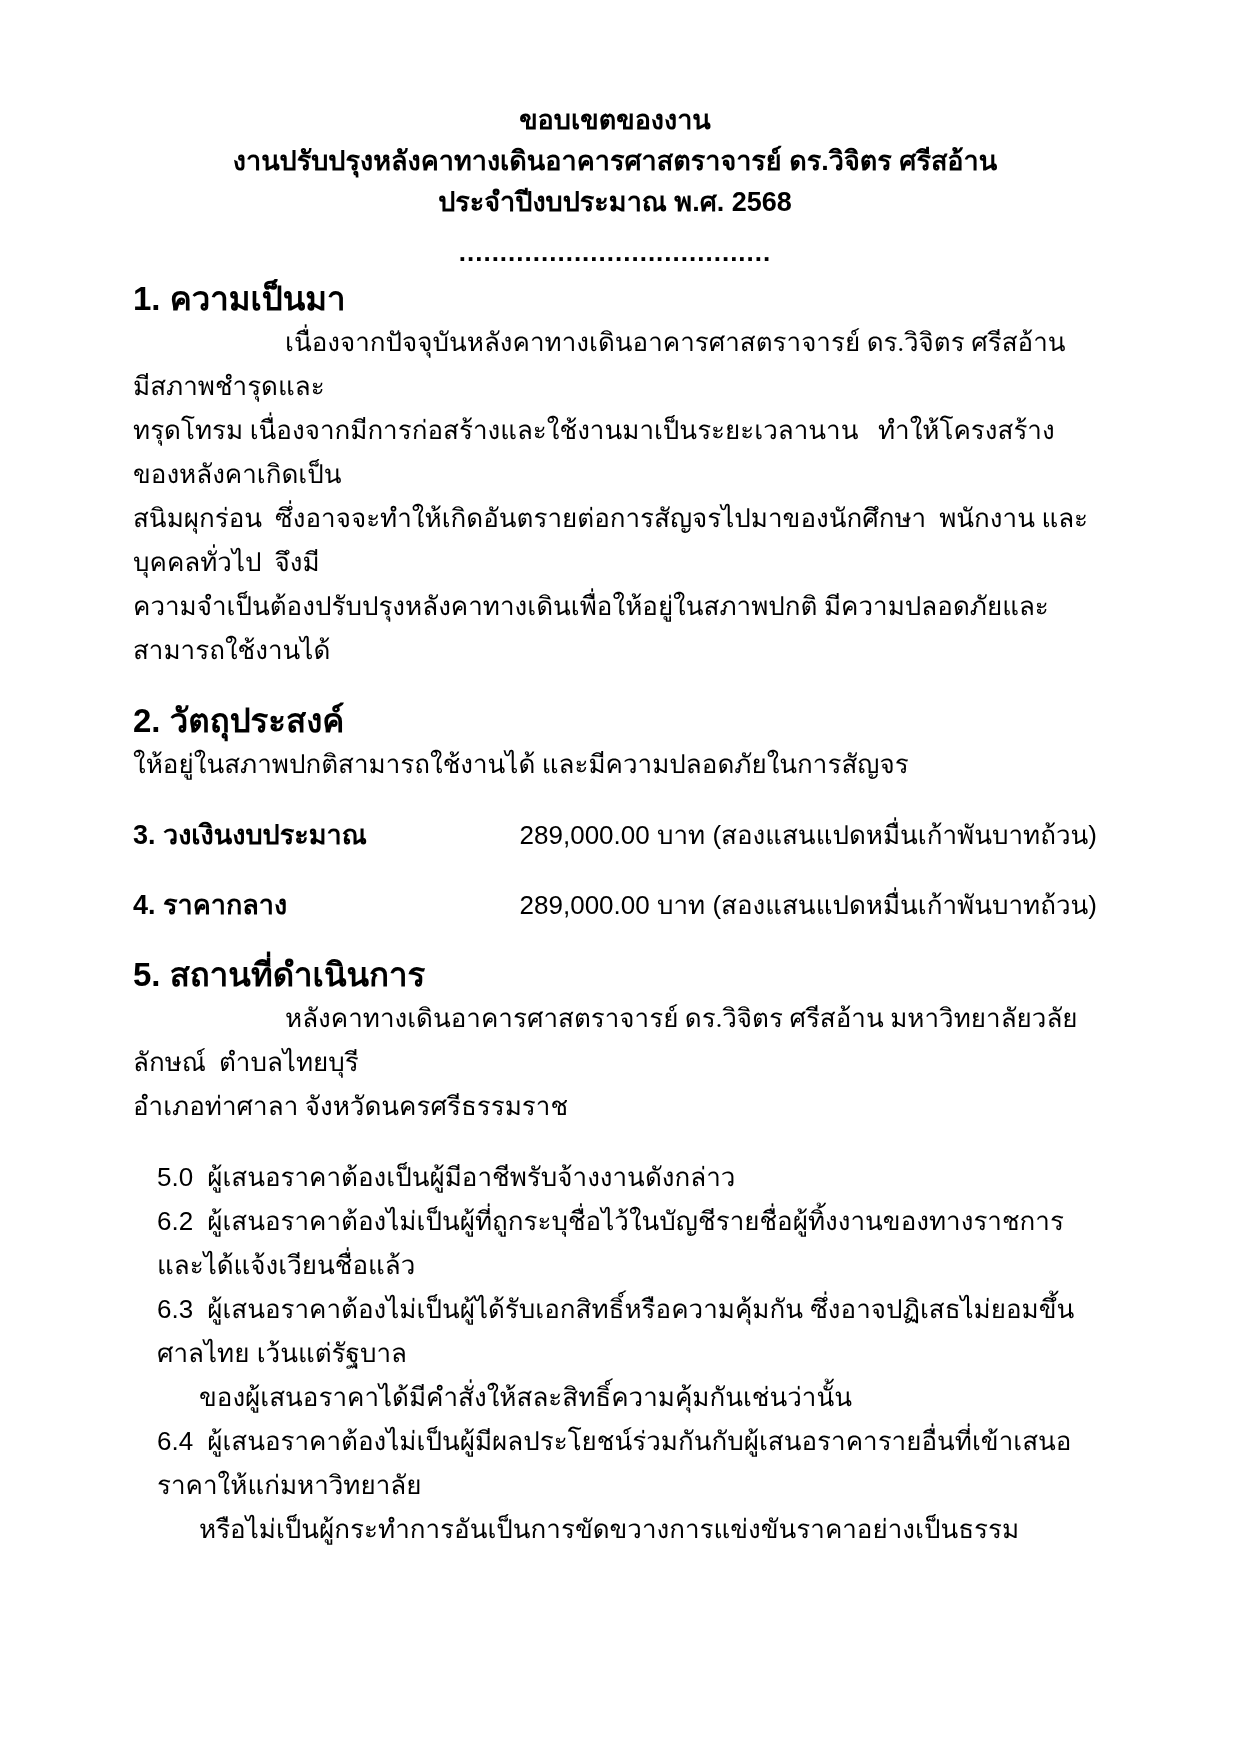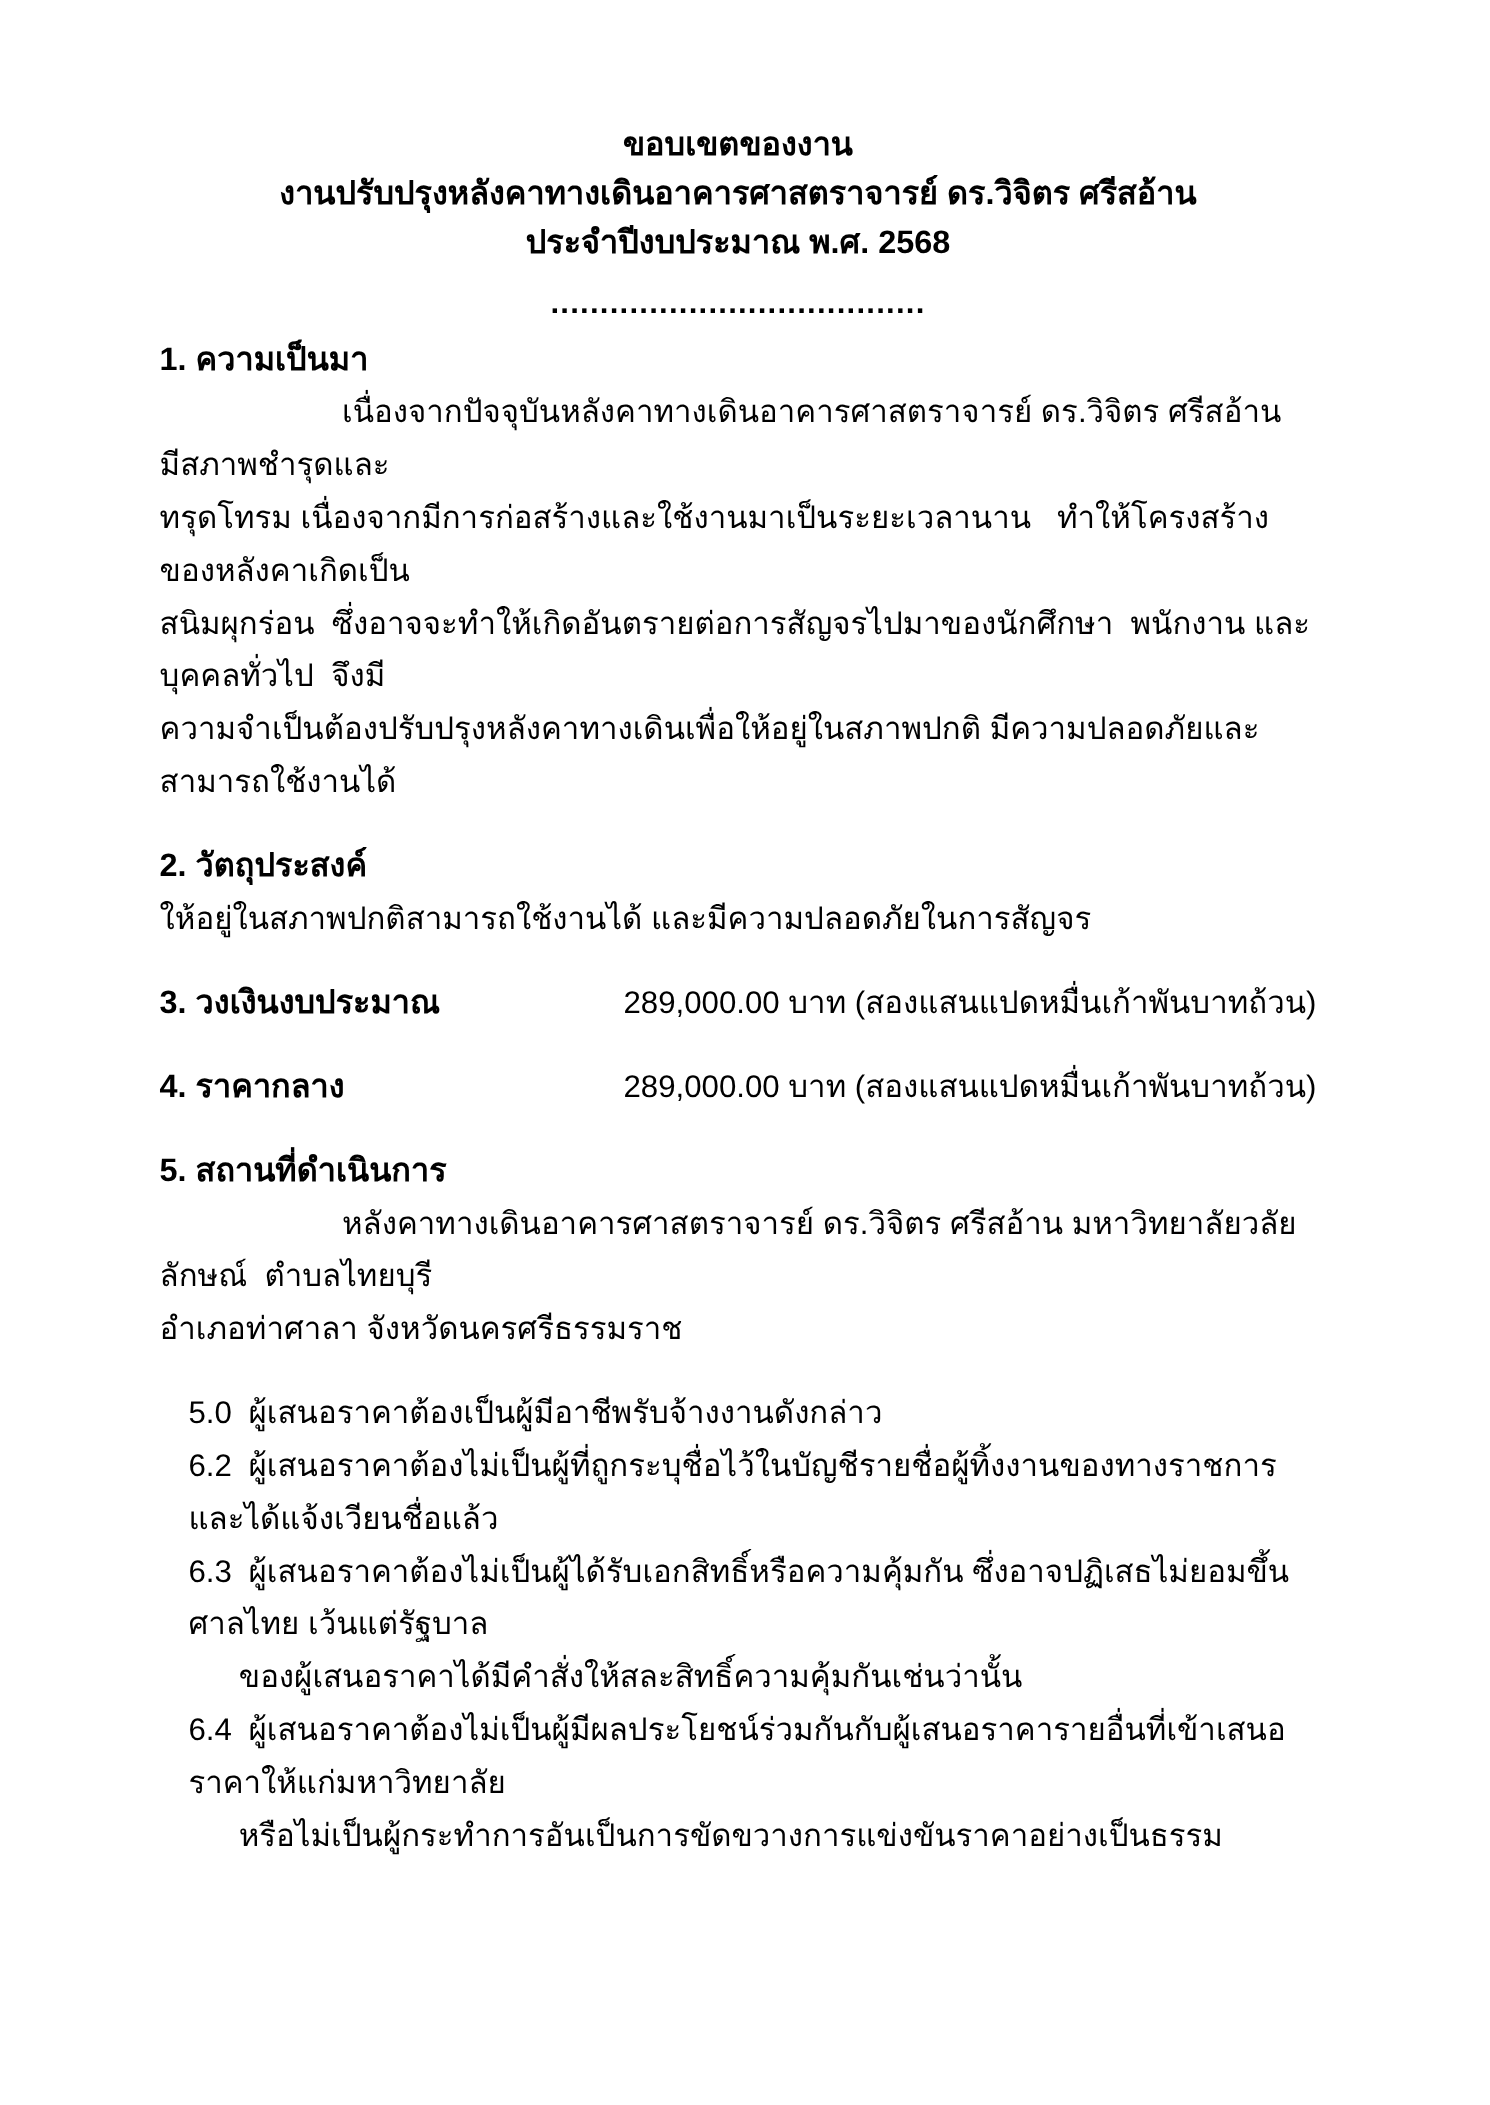--- a/index.html
+++ b/index.html
@@ -24,22 +24,22 @@
   }
   .divider{
     text-align:center;
     line-height:30px;
     margin-top:14px;
     font-weight:bold;
     letter-spacing:1px;
   }
   .sec{margin-top:26px;}
   .sec.first{margin-top:10px;}
-  .sec-heading{font-weight:bold;font-size:27px;line-height:44px;white-space:pre-wrap;}
-  .line{white-space:pre-wrap;}
+  .sec-heading{font-weight:bold;font-size:33px;line-height:44px;white-space:pre-wrap;}
+  .line{white-space:pre-wrap;font-family:Liberation Serif, serif;}
   .indent{text-indent:152px;}
   .kv{display:flex;align-items:flex-start;justify-content:space-between;}
   .kv-label{font-weight:bold;font-size:27px;flex:0 0 auto;min-width:170px;white-space:pre-wrap;}
   .kv-value{white-space:pre-wrap;}
   .item-first{padding-left:24px;white-space:pre-wrap;}
   .item-no{margin-right:14px;}
   .item-cont{padding-left:66px;white-space:pre-wrap;}
 </style>
 </head>
 <body>

